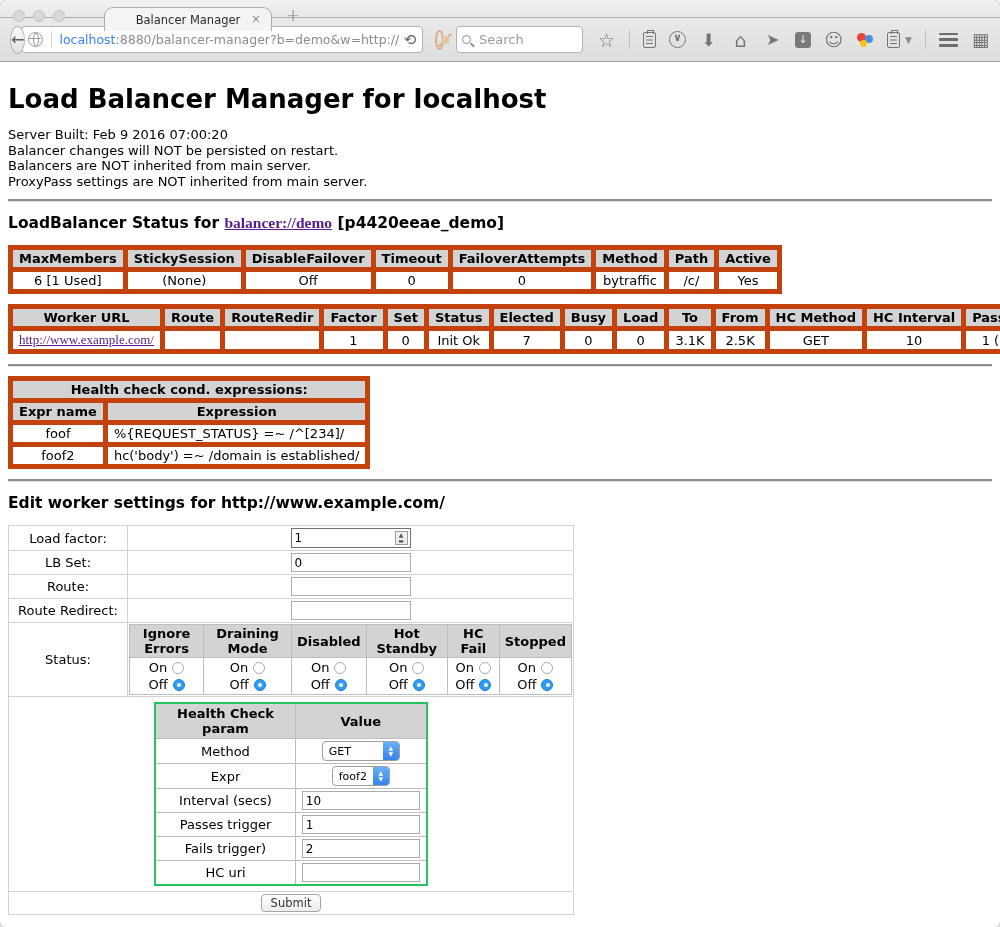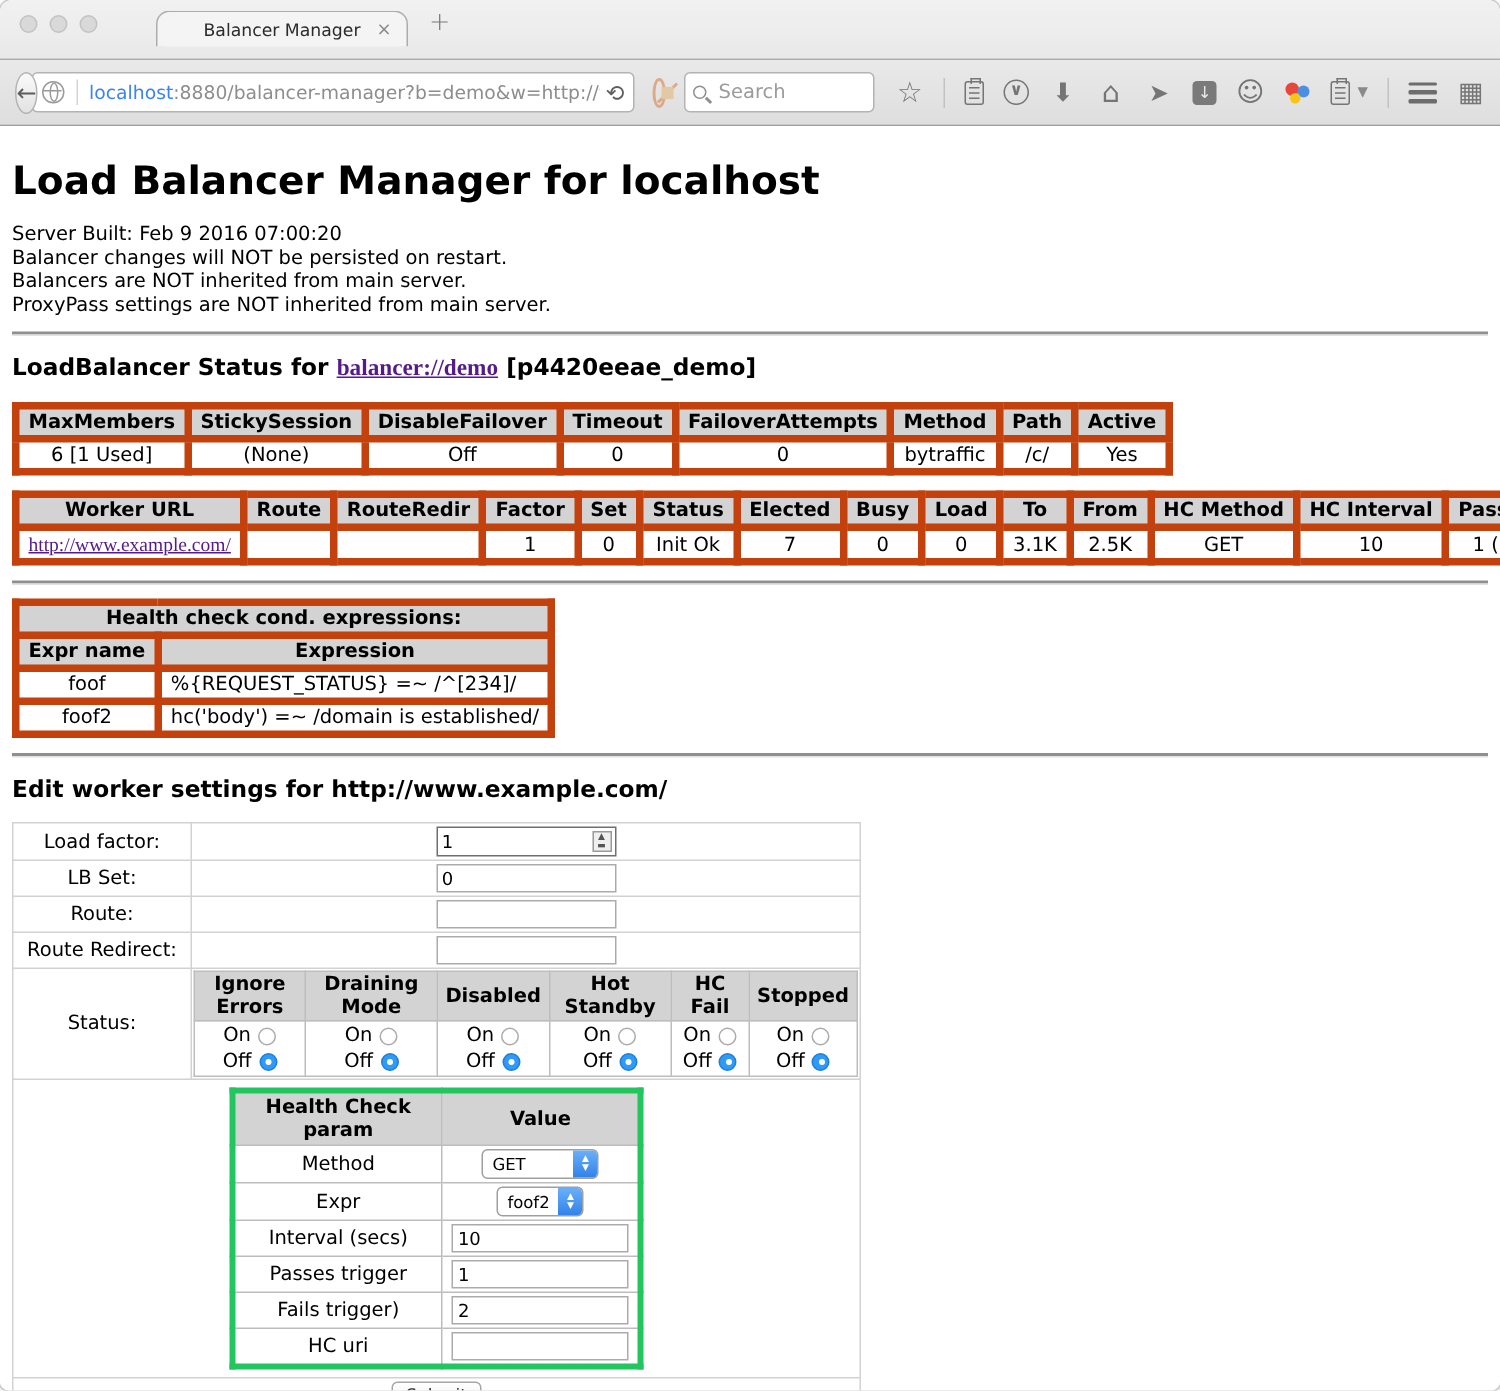--- a/index.html
+++ b/index.html
@@ -3,21 +3,21 @@
 <meta charset="utf-8">
 <style>
   * { box-sizing: border-box; }
   html,body { margin:0; padding:0; background:#fff; }
   body { font-family:"DejaVu Sans","Liberation Sans",sans-serif; width:1000px; height:927px; }
 
   .window { width:1000px; height:927px; border-radius:8px 8px 6px 6px; overflow:hidden;
             box-shadow:0 0 0 1px #c9c9c9, 0 1px 4px rgba(0,0,0,.25); background:#fff; }
 
   
-  .tabbar { height:40px; background:linear-gradient(#f1f1f1,#e9e9e9); border-bottom:1px solid #ababab;
+  .tabbar { height:18px; background:linear-gradient(#f1f1f1,#e9e9e9); border-bottom:1px solid #ababab;
             position:relative; }
   .traffic { position:absolute; left:13px; top:10px; display:flex; gap:8px; }
   .traffic span { width:12px; height:12px; border-radius:50%; background:#d9d9d9; border:1px solid #c2c2c2; }
   .tab { position:absolute; left:104px; top:7px; width:168px; height:24px; background:#f4f4f4;
          border:1px solid #acacac; border-bottom:none; border-radius:9px 9px 0 0;
          display:flex; align-items:center; justify-content:center; }
   .tab-title { font-size:11.5px; color:#2b2b2b; }
   .tab-close { position:absolute; right:10px; top:4px; color:#8a8a8a; font-size:12px; cursor:default; }
   .newtab { position:absolute; left:286px; top:5px; color:#7b7b7b; font-size:17px; font-weight:300; }
 
@@ -100,21 +100,21 @@
           line-height:6px; color:#555; display:flex; flex-direction:column; align-items:center; justify-content:center; }
 
   table.status { border-collapse:collapse; border:1px solid #b5b5b5; width:100%; font-size:13px; }
   table.status th, table.status td { border:1px solid #bdbdbd; padding:1px 5px; text-align:center; }
   table.status th { background:#d3d3d3; }
   .st-row { display:flex; align-items:center; justify-content:center; gap:5px; height:17px; }
   .radio { width:12px; height:12px; border-radius:50%; border:1px solid #ababab; background:#fff; display:inline-block; }
   .radio.checked { background:#2f9bf7; border-color:#1d7fdb; position:relative; }
   .radio.checked:after { content:""; position:absolute; left:3.5px; top:3.5px; width:4px; height:4px; border-radius:50%; background:#fff; }
 
-  table.hc { border-collapse:collapse; border:4px solid #22c55e; margin:3px auto; font-size:13px; }
+  table.hc { border-collapse:collapse; border:2px solid #22c55e; margin:3px auto; font-size:13px; }
   table.hc th, table.hc td { border:1px solid #bdbdbd; padding:2px 6px; text-align:center; height:21px; }
   table.hc th { background:#d3d3d3; }
   table.hc td.pcol { width:140px; }
   table.hc td.vcol { width:130px; }
   .macsel { display:inline-flex; height:20px; border:1px solid #9f9f9f; border-radius:4px; background:#fff;
             align-items:center; overflow:hidden; }
   .macsel .selval { font-size:11px; padding:0 6px; flex:1; text-align:left; }
   .macsel .stepper { width:16px; height:20px; background:linear-gradient(#6db3fa,#2e7fe8); color:#fff; font-size:6px;
                      line-height:6px; display:flex; flex-direction:column; align-items:center; justify-content:center;
                      border-radius:0 3px 3px 0; }

